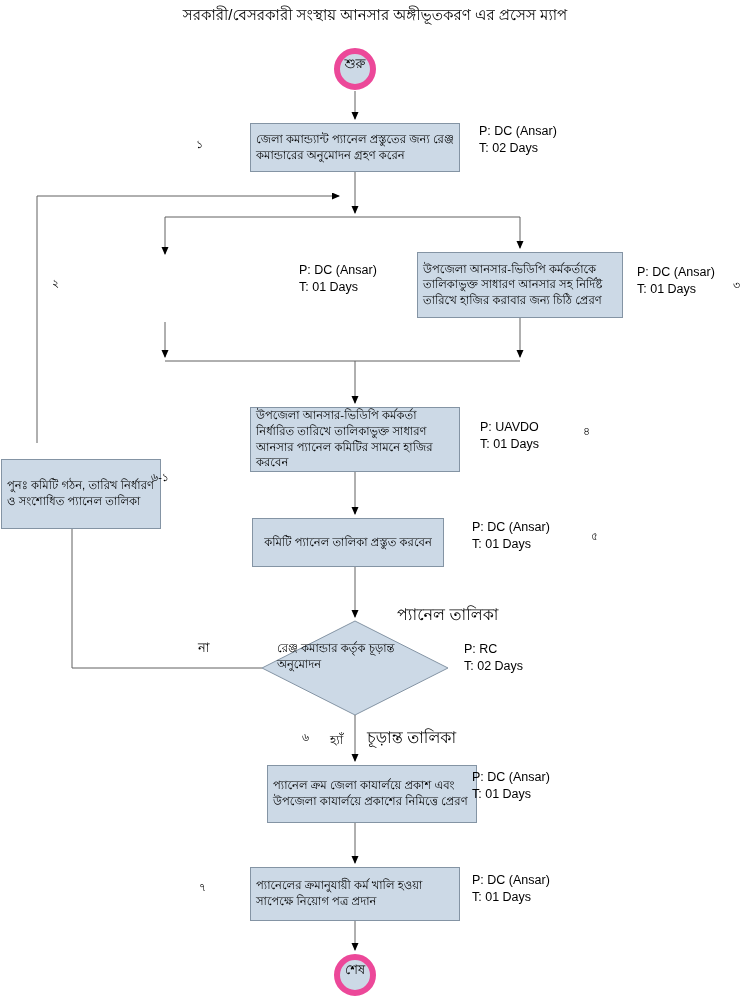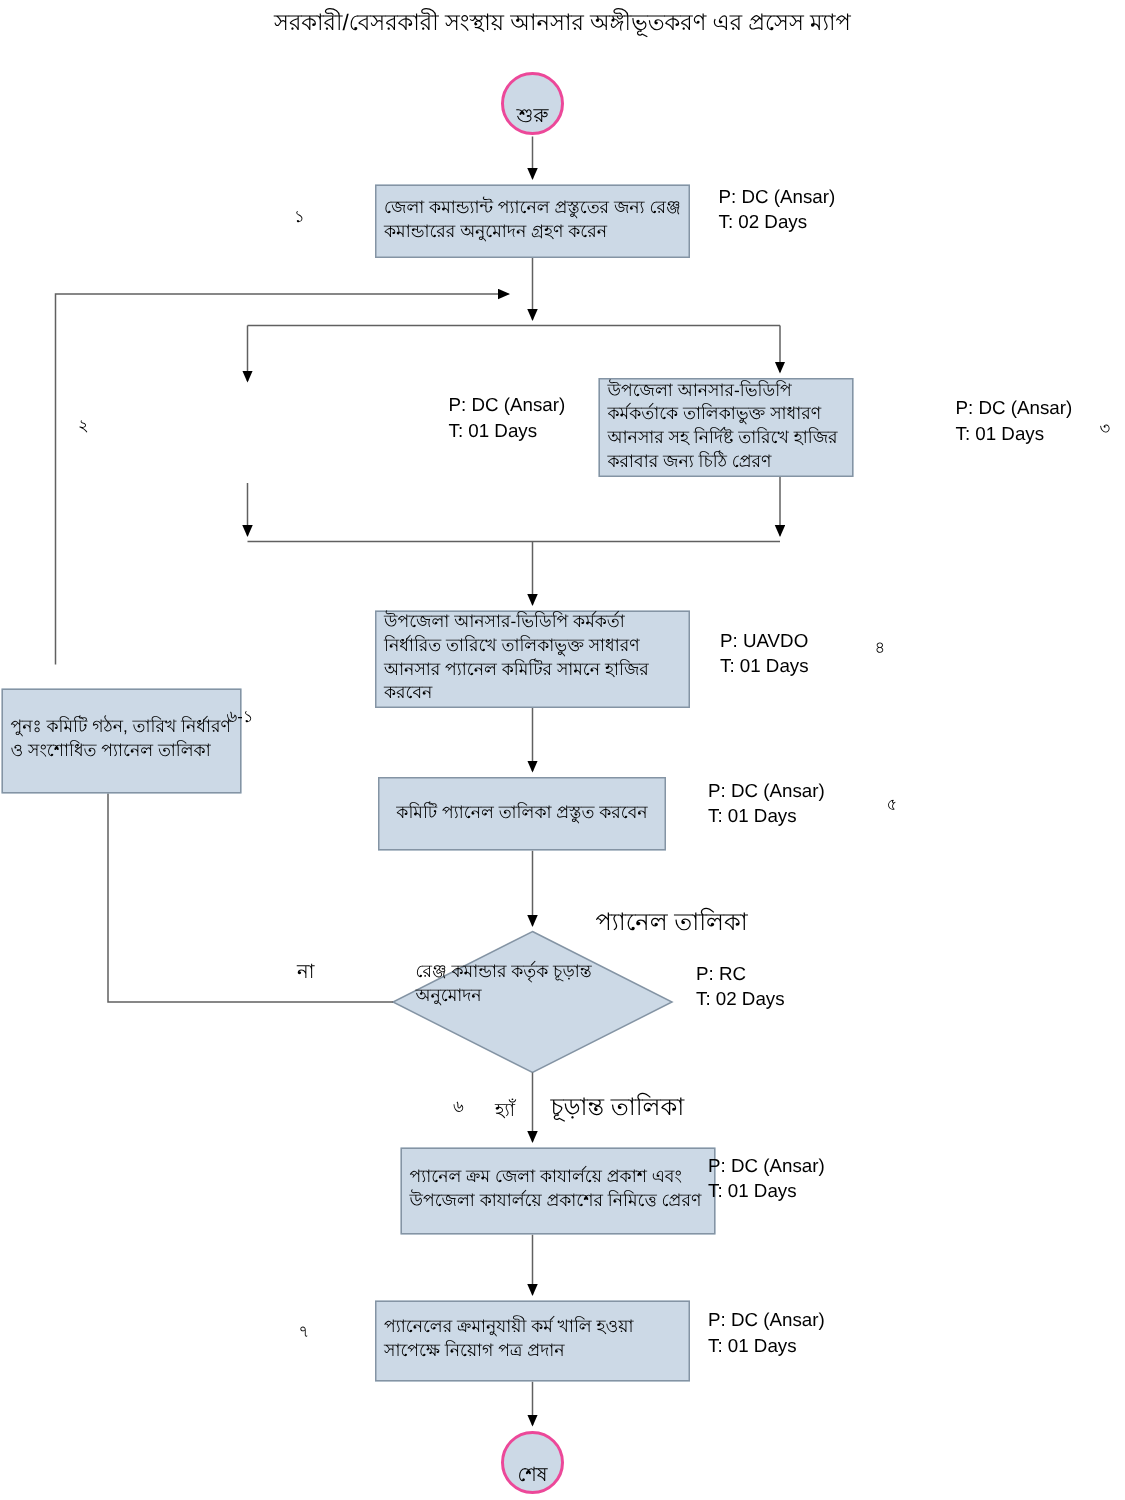--- a/index.html
+++ b/index.html
@@ -1,32 +1,32 @@
 <!DOCTYPE html>
 <html><head>
 <meta charset="utf-8">
 <style>
   html,body{margin:0;padding:0;background:#ffffff;font-family:"Liberation Sans",sans-serif;color:#000}
   .canvas{position:relative;width:750px;height:1000px;background:#fff;overflow:hidden}
   .title{position:absolute;top:3px;left:0;width:100%;text-align:center;font-weight:normal;font-size:15px}
   svg.wires{position:absolute;left:0;top:0;width:750px;height:1000px}
   .box{position:absolute;background:#ccd9e6;border:1px solid #8494a4;display:flex;align-items:center;justify-content:center;
        text-align:left;font-size:11.5px;line-height:1.35;padding:2px 5px;box-sizing:border-box}
-  .terminator{position:absolute;width:42px;height:42px;border-radius:50%;background:#ccd9e6;border:2px solid #ec4899;
-       display:flex;align-items:flex-end;justify-content:center;font-size:13px;box-sizing:border-box}
+  .terminator{position:absolute;width:42px;height:42px;border-radius:50%;background:#ccd9e6;border:6px solid #ec4899;
+       display:flex;align-items:flex-start;justify-content:center;font-size:13px;box-sizing:border-box}
   .ann{position:absolute;font-size:12.5px;line-height:1.35;white-space:nowrap}
   .num{position:absolute;font-size:11px}
   .flabel{position:absolute;font-size:16px;white-space:nowrap}
   .slabel{position:absolute;font-size:12px;white-space:nowrap}
   .nlabel{position:absolute;font-size:13px;white-space:nowrap}
   .dtext{position:absolute;left:277px;top:641px;width:157px;text-align:left;font-size:11.5px;line-height:1.35}
   
   .n-s1{left:250px;top:123px;width:210px;height:49px}
   .n-s2{left:87px;top:258px;width:203px;height:64px}
-  .n-s3{left:399px;top:252px;width:170px;height:66px}
+  .n-s3{left:417px;top:252px;width:206px;height:66px}
   .n-s4{left:250px;top:407px;width:210px;height:65px}
   .n-rw{left:1px;top:459px;width:160px;height:70px}
   .n-s5{left:252px;top:518px;width:192px;height:49px}
   .n-s6{left:267px;top:765px;width:210px;height:58px}
   .n-s7{left:250px;top:867px;width:210px;height:54px}
   .t-start{left:334px;top:48px}
   .t-end{left:334px;top:954px}
 </style>
 </head>
 <body>

